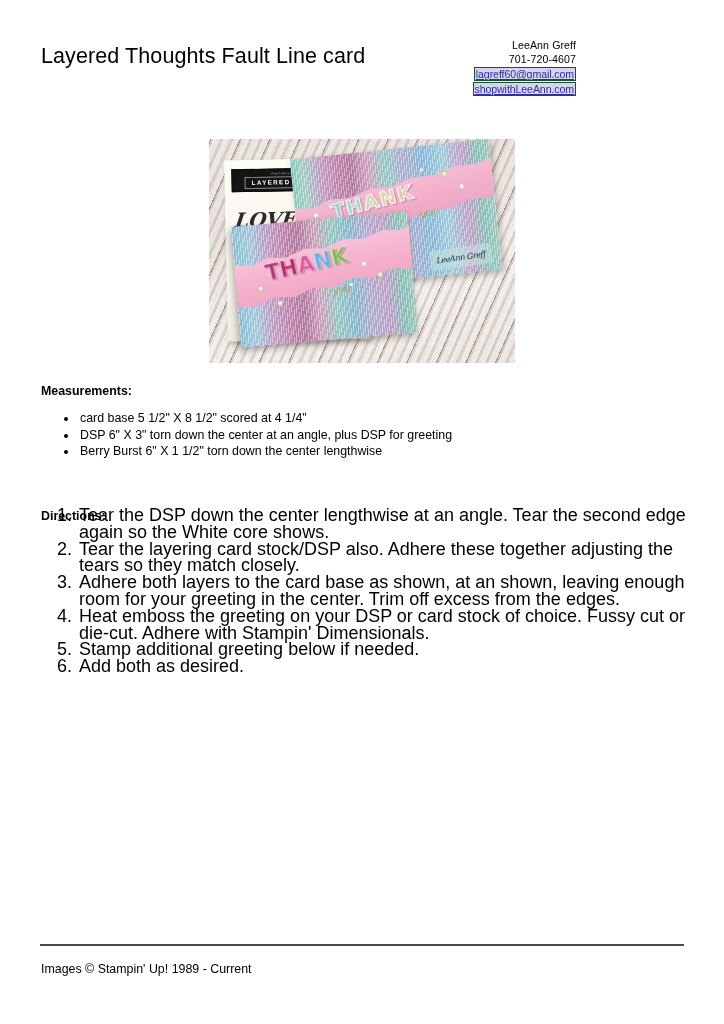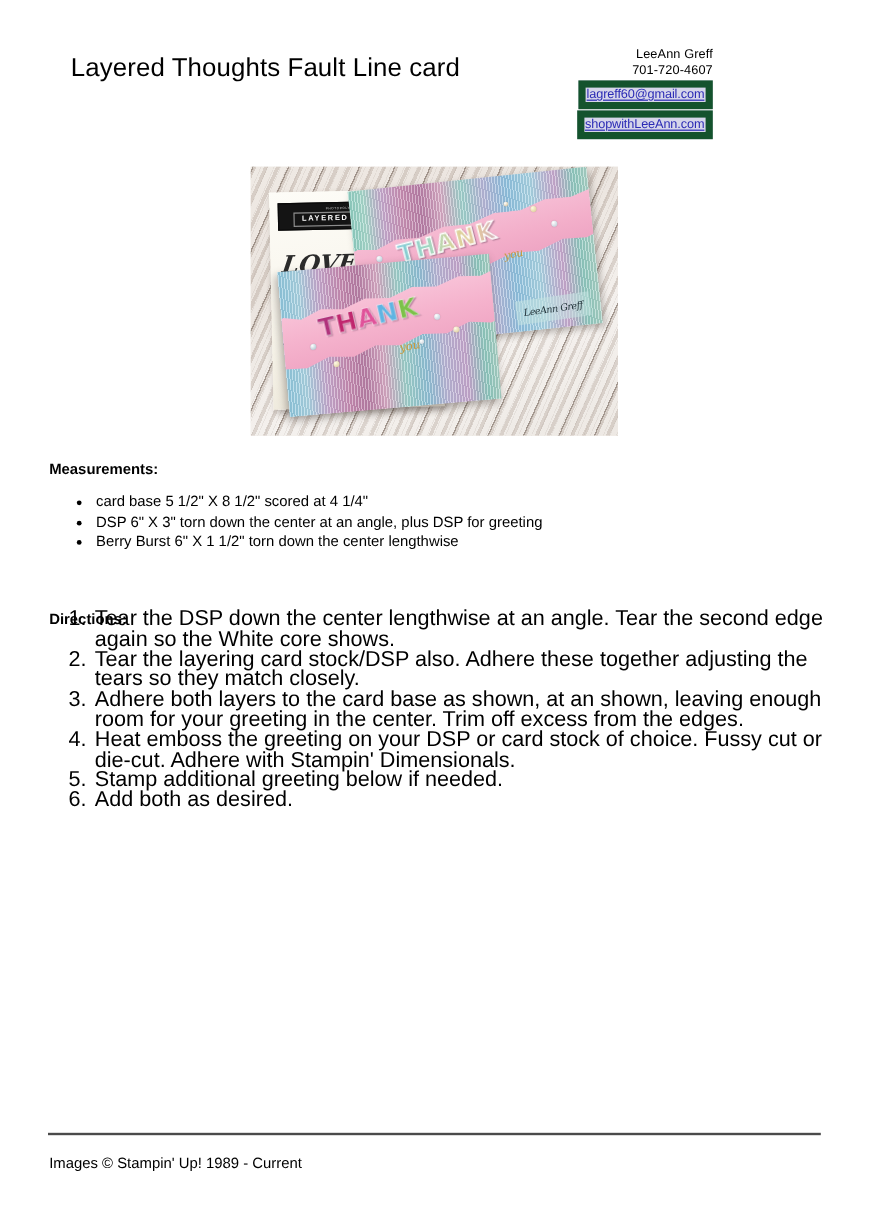--- a/index.html
+++ b/index.html
@@ -13,21 +13,20 @@
     position: relative;
     overflow: hidden;
   }
 
   
   .header {
     position: absolute;
     left: 0; top: 0;
     width: 616px;
     height: 120px;
-    margin-left: 18px;
   }
   .doc-title {
     position: absolute;
     left: 41px;
     top: 44px;
     font-size: 21.5px;
     font-weight: 400;
     letter-spacing: 0.1px;
     color: #000;
     white-space: nowrap;
@@ -45,21 +44,21 @@
   .contact-name { white-space: nowrap; letter-spacing: 0.1px; }
   .contact-phone { white-space: nowrap; letter-spacing: 0.1px; }
   .link-row { margin-top: 1px; display: flex; justify-content: flex-end; }
   .field-link {
     display: inline-block;
     color: #2b2bb5;
     text-decoration: underline;
     font-size: 10.6px;
     line-height: 12px;
     padding: 0px 1px;
-    border: 6px solid #14532d;
+    border: 1px solid #14532d;
     background: #d6d6ea;
     white-space: nowrap;
     letter-spacing: -0.1px;
   }
 
   
   .photo-wrap {
     position: absolute;
     left: 209px;
     top: 139px;

